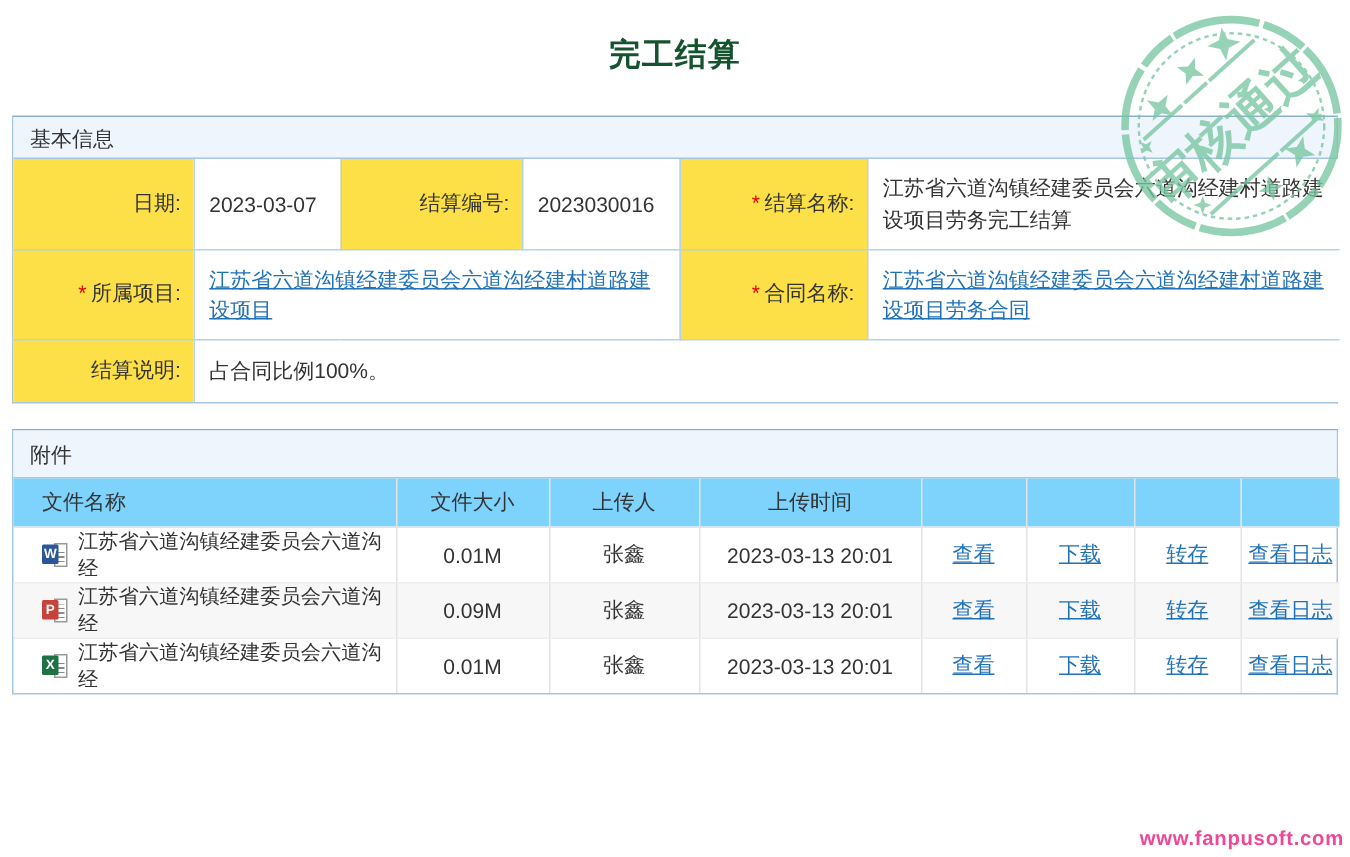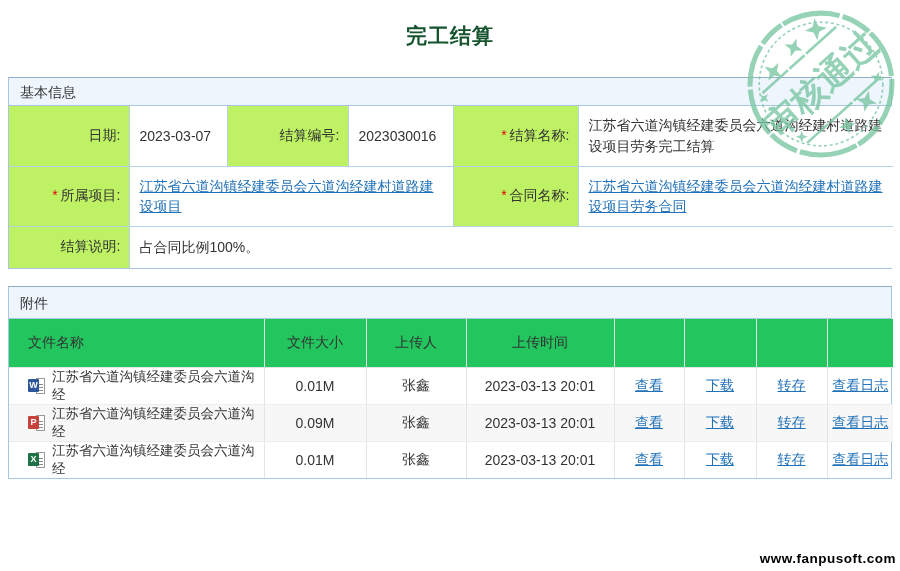--- a/index.html
+++ b/index.html
@@ -18,30 +18,30 @@
   .section-files .section-bar { height:32px; line-height:32px; }
 
   table { border-collapse:collapse; table-layout:fixed; width:100%; }
 
   
   .t-basic td { border:1px solid #b5d2e8; font-size:14px; color:#333; vertical-align:middle; }
   .t-basic tr td:first-child { border-left:none; }
   .t-basic tr td:last-child { border-right:none; }
   .t-basic tr:first-child td { border-top:none; }
   .t-basic tr:last-child td { border-bottom:none; }
-  .lbl { background:#bef264; text-align:right; padding:4px 8px 4px 4px; }
+  .lbl { background:#fde047; text-align:right; padding:4px 8px 4px 4px; }
   .val { background:#fff; text-align:left; padding:4px 10px; line-height:1.45; }
   .star { color:#e60000; margin-right:3px; }
   a.lnk { color:#2272b8; text-decoration:underline; cursor:pointer; }
 
   
   .t-files th, .t-files td { font-weight:normal; font-size:14px; color:#333;
     border-right:1px solid #e4e4e4; vertical-align:middle; text-align:center; }
   .t-files th:last-child, .t-files td:last-child { border-right:none; }
-  .t-files thead th { height:48px; background:#22c55e; border-bottom:1px solid #e4e4e4; }
+  .t-files thead th { height:32px; background:#7dd3fc; border-bottom:1px solid #e4e4e4; }
   .t-files tbody td { height:32px; border-bottom:1px solid #ededed; }
   .t-files tbody tr:last-child td { border-bottom:none; }
   .t-files tbody tr:nth-child(2) td { background:#f7f7f7; }
   .th-name, .td-name { text-align:left !important; padding-left:19px; }
   .name-wrap { display:flex; align-items:center; gap:7px; }
   .fname { font-size:13.5px; color:#333; }
 
   .file-icon { position:relative; width:17px; height:16px; flex:0 0 17px; }
   .file-icon .sq { position:absolute; left:0; top:1px; width:11px; height:13px;
     color:#fff; font-size:9px; font-weight:bold; line-height:13px; text-align:center;
@@ -63,21 +63,21 @@
     pointer-events:none; }
   .wm-top { display:flex; align-items:center; justify-content:flex-end; gap:4px; }
   .wm-logo { width:26px; height:26px; border-radius:50%; background:#aab1ba;
     position:relative; overflow:hidden; flex:0 0 26px; opacity:.9; }
   .wm-logo::before { content:""; position:absolute; width:17px; height:17px;
     background:#e4593a; border-radius:50%; left:0px; top:5px; }
   .wm-logo::after { content:""; position:absolute; width:19px; height:19px;
     background:#fff; border-radius:50%; right:1px; top:-4px; }
   .wm-brand { font-size:24px; font-weight:bold; color:rgba(128,137,150,.85);
     letter-spacing:1px; }
-  .wm-url { font-size:13.5px; font-weight:bold; color:#000000; letter-spacing:.5px;
+  .wm-url { font-size:13.5px; font-weight:bold; color:#ec4899; letter-spacing:.5px;
     margin-top:1px; }
 </style>
 </head>
 <body>
 
 <div class="page">
 
   <div class="page-title">完工结算</div>
 
   <svg class="stamp" viewBox="0 0 150 150">

